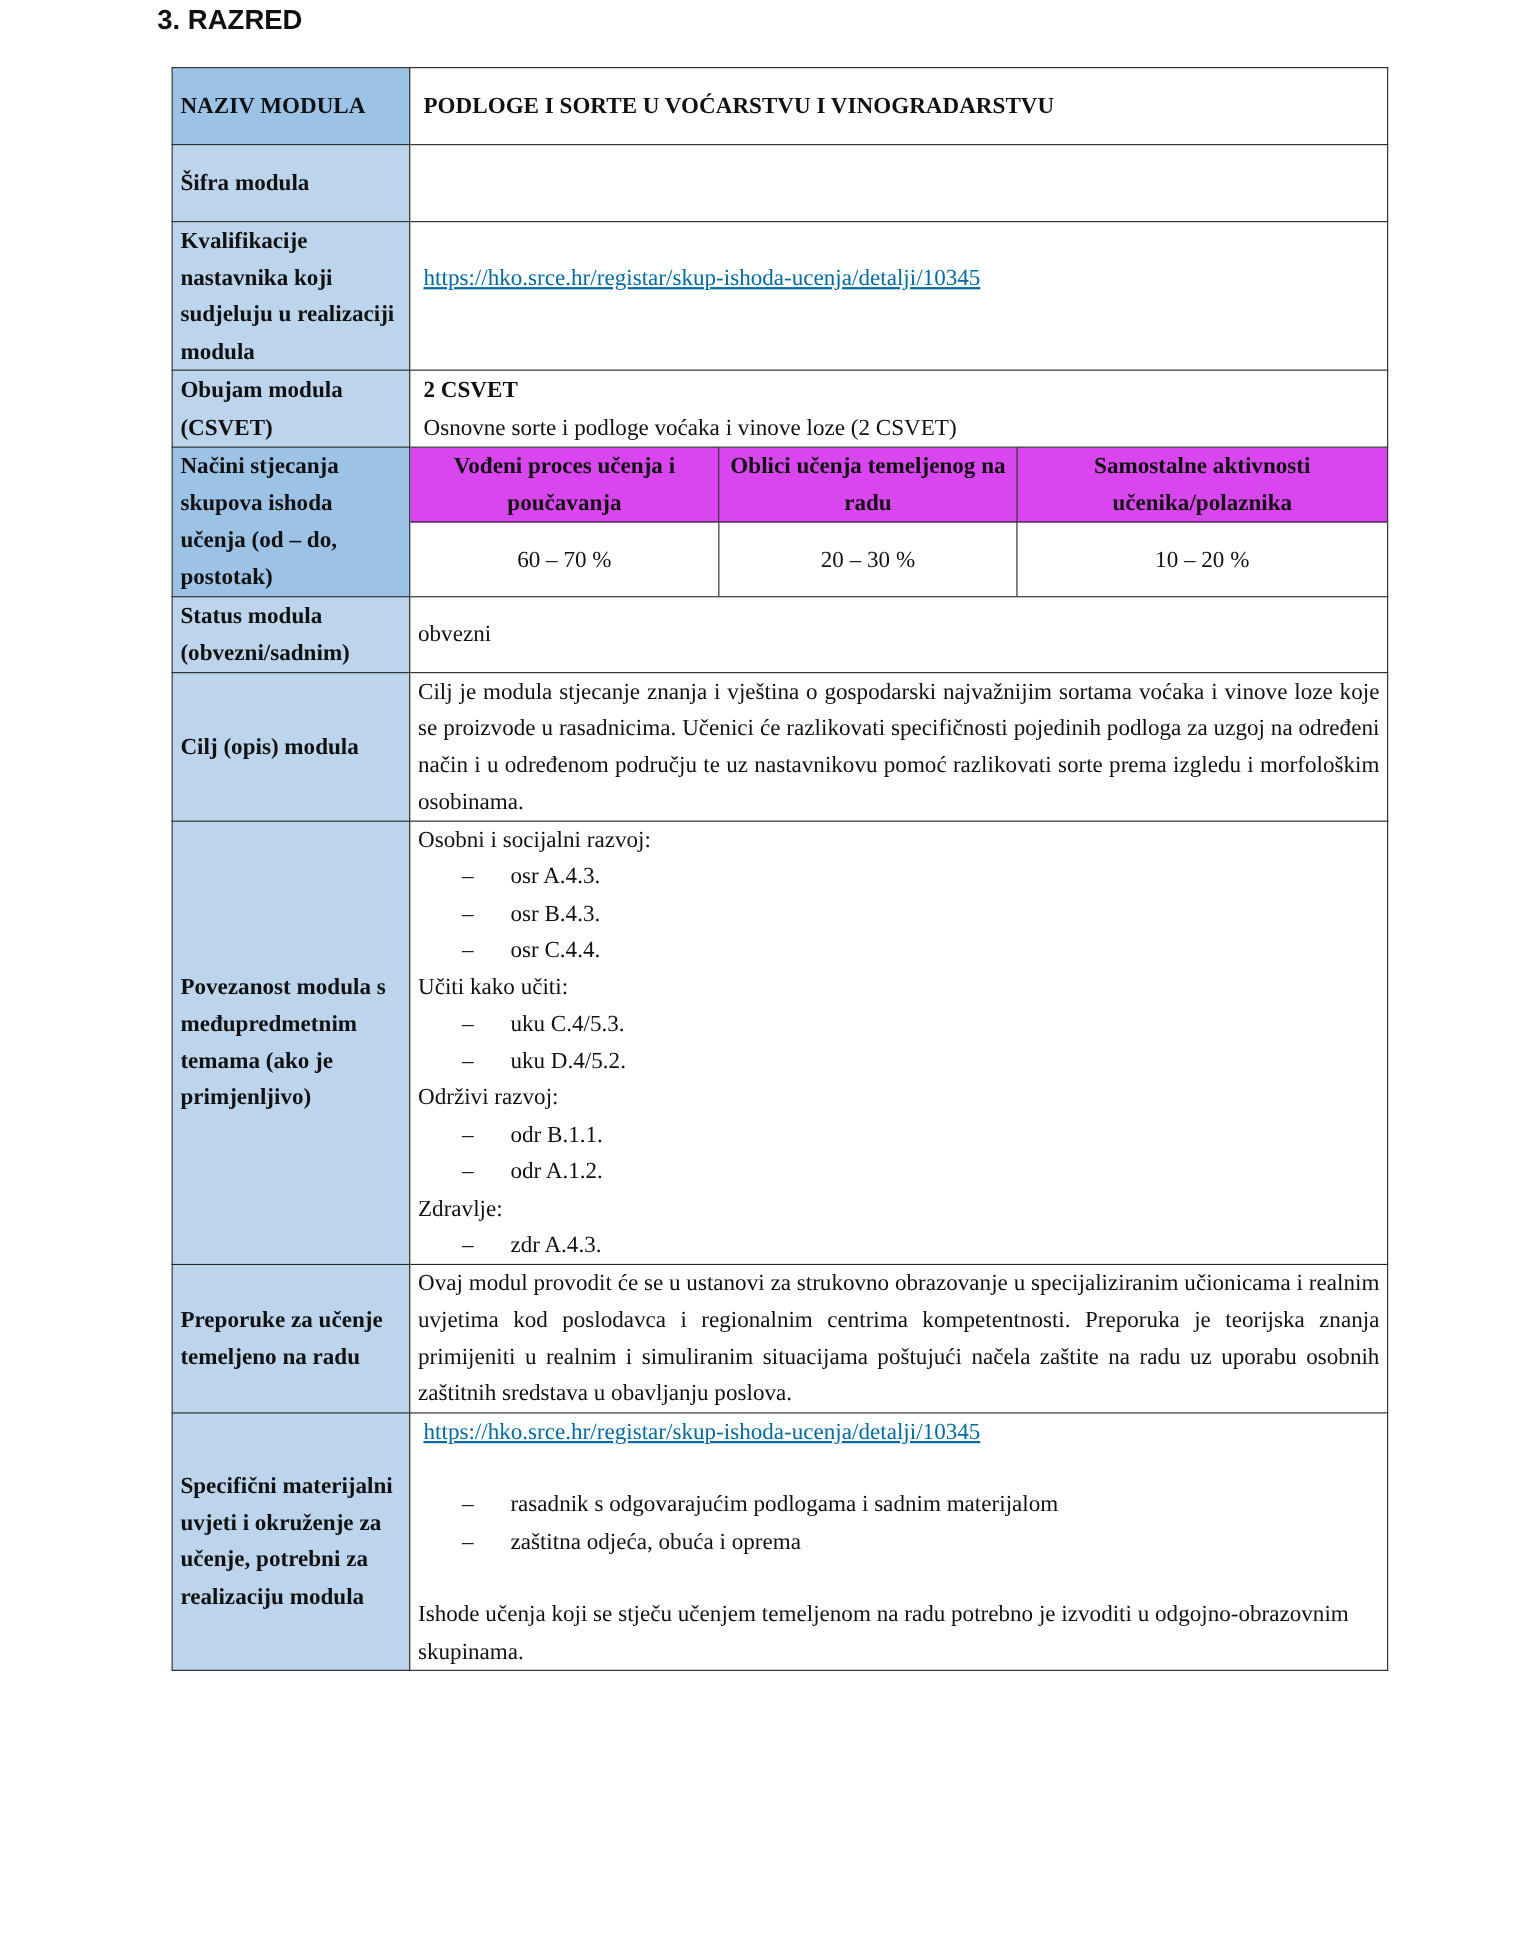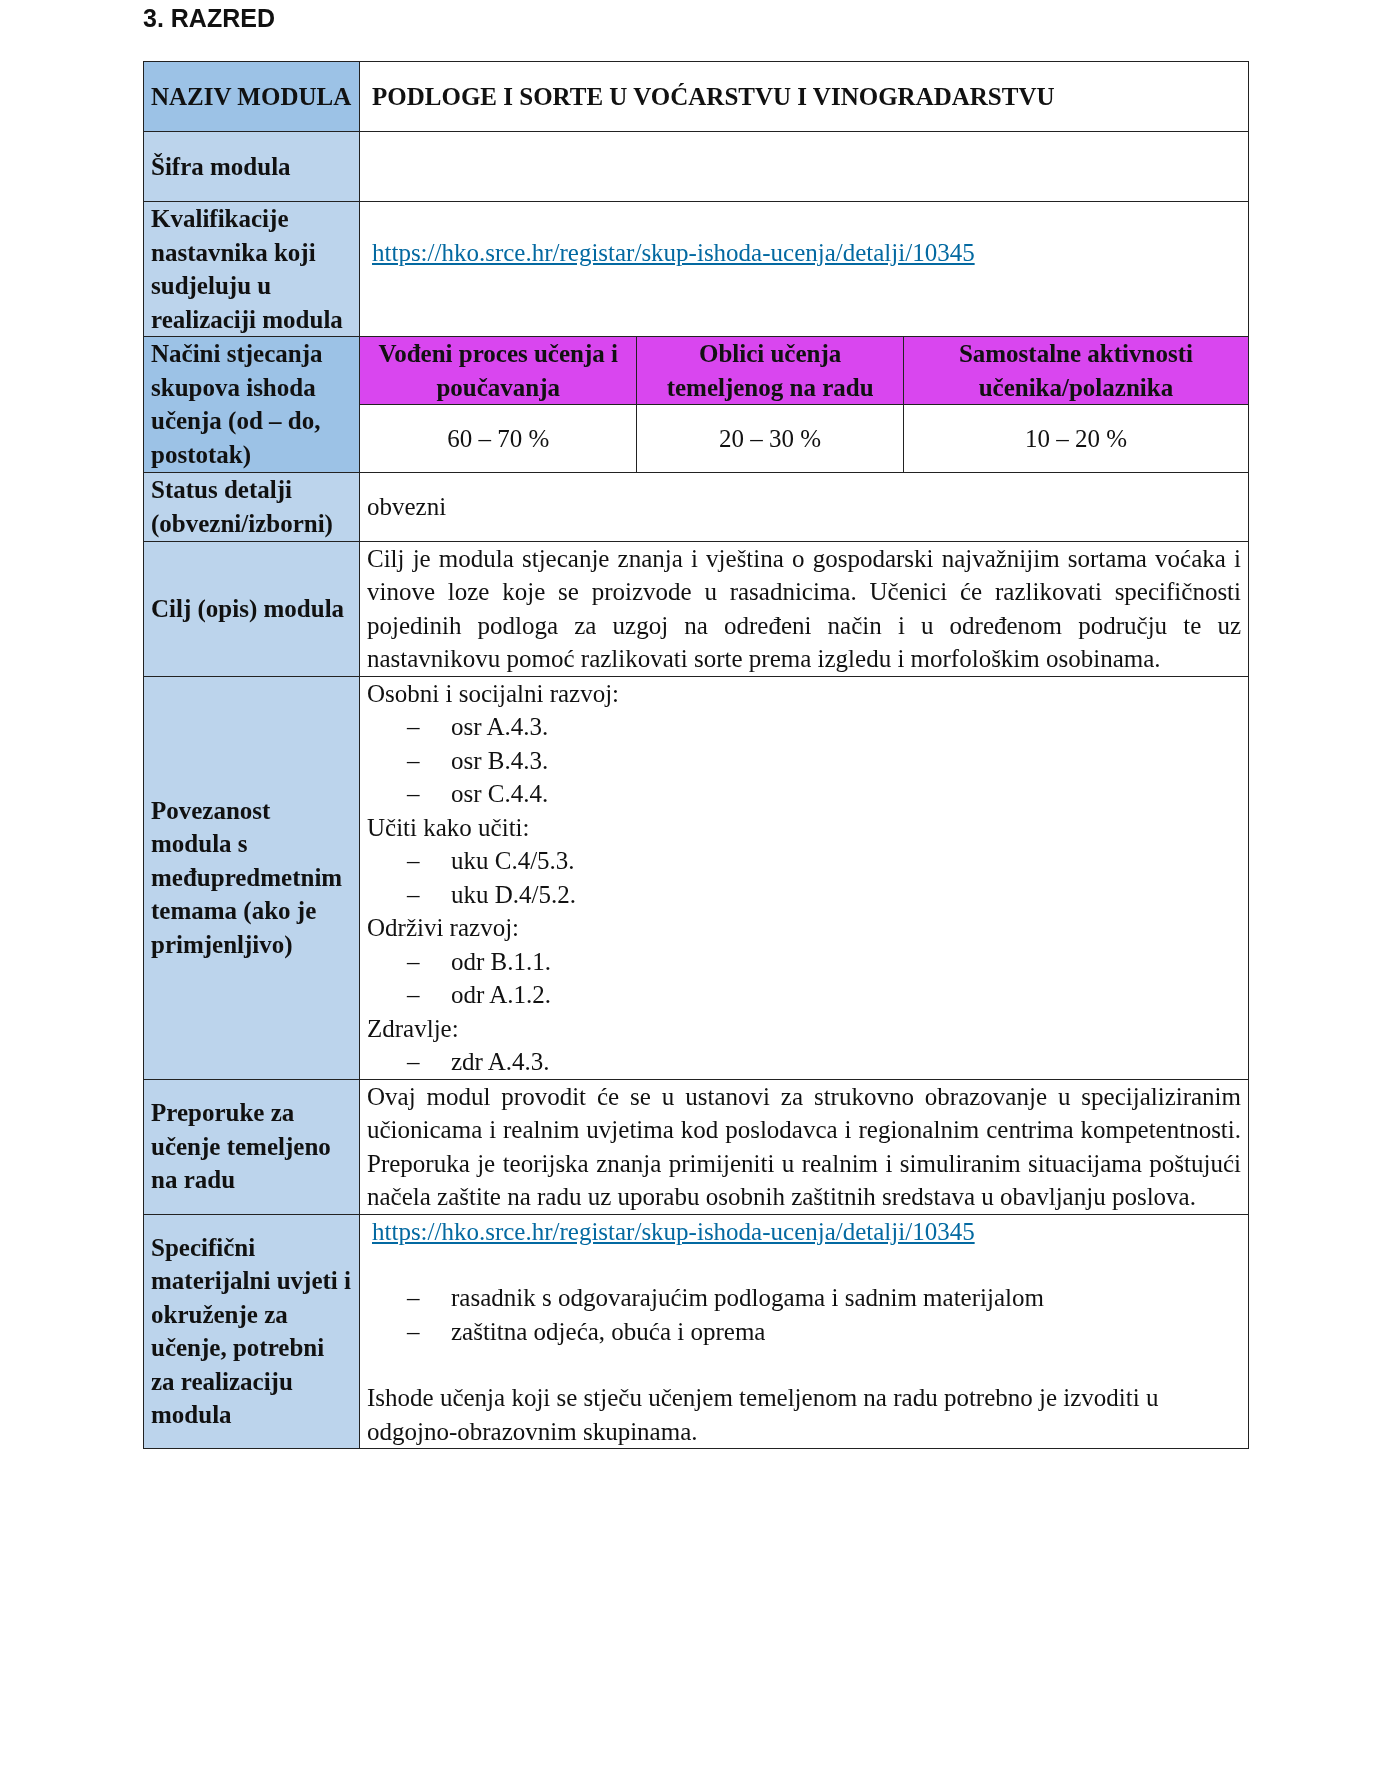--- a/index.html
+++ b/index.html
@@ -1,18 +1,18 @@
 <!DOCTYPE html>
 <html><head>
 <meta charset="utf-8">
 <style>
   html,body{margin:0;padding:0;background:#ffffff;}
   body{width:1386px;height:1772px;position:relative;font-family:"Liberation Serif","DejaVu Serif",serif;color:#111;}
   .heading{position:absolute;left:143px;top:4px;font-size:25px;font-weight:bold;font-family:Liberation Sans, sans-serif;}
-  table.mod{position:absolute;left:143px;top:61px;width:1106px;border-collapse:collapse;font-size:25px;line-height:33.5px;}
+  table.mod{position:absolute;left:156px;top:61px;width:1106px;border-collapse:collapse;font-size:21px;line-height:33.5px;}
   table.mod td{border:1.5px solid #222;vertical-align:middle;padding:0 7px;}
   td.lbl{background:#bcd4ec;font-weight:bold;width:201px;}
   td.lbl.dark{background:#9cc2e6;}
   td.val{background:#fff;}
   table.inner{width:100%;border-collapse:collapse;}
   table.inner td{border:1.5px solid #222;text-align:center;}
   table.inner td.h{background:#d946ef;font-weight:bold;}
   a.link{color:#0369a1;text-decoration:underline;}
   ul.dash{list-style:none;margin:0;padding:0;}
   ul.dash li{padding-left:50px;position:relative;}
@@ -32,41 +32,48 @@
     <td class="val" style="font-weight:bold;padding-left:12px">PODLOGE I SORTE U VOĆARSTVU I VINOGRADARSTVU</td>
   </tr>
   <tr style="height:70px">
     <td class="lbl">Šifra modula</td>
     <td class="val"></td>
   </tr>
   <tr style="height:134px">
     <td class="lbl">Kvalifikacije nastavnika koji sudjeluju u realizaciji modula</td>
     <td class="val" style="vertical-align:top;padding-top:34px;padding-left:12px"><a class="link">https://hko.srce.hr/registar/skup-ishoda-ucenja/detalji/10345</a></td>
   </tr>
+  <tr style="height:70px">
+    <td class="lbl">Obujam modula (CSVET)</td>
+    <td class="val" style="padding-left:12px">
+      <div style="font-weight:bold">2 CSVET</div>
+      <div>Osnovne sorte i podloge voćaka i vinove loze (2 CSVET)</div>
+    </td>
+  </tr>
   <tr>
     <td class="lbl dark">Načini stjecanja skupova ishoda učenja (od – do, postotak)</td>
     <td class="val" style="padding:0">
       <table class="inner">
         <tbody>
               <tr style="height:67px">
           <td class="h" style="border-top:none;border-left:none">Vođeni proces učenja i poučavanja</td>
           <td class="h" style="border-top:none">Oblici učenja temeljenog na radu</td>
           <td class="h" style="border-top:none;border-right:none">Samostalne aktivnosti učenika/polaznika</td>
         </tr>
         <tr style="height:67px">
           <td style="border-bottom:none;border-left:none">60 – 70 %</td>
           <td style="border-bottom:none">20 – 30 %</td>
           <td style="border-bottom:none;border-right:none">10 – 20 %</td>
         </tr>
       </tbody>
           </table>
     </td>
   </tr>
   <tr style="height:69px">
-    <td class="lbl">Status detalji (obvezni/izborni)</td>
+    <td class="lbl">Status modula (obvezni/sadnim)</td>
     <td class="val">obvezni</td>
   </tr>
   <tr style="height:124px">
     <td class="lbl">Cilj (opis) modula</td>
     <td class="val just">Cilj je modula stjecanje znanja i vještina o gospodarski najvažnijim sortama voćaka i vinove loze koje se proizvode u rasadnicima. Učenici će razlikovati specifičnosti pojedinih podloga za uzgoj na određeni način i u određenom području te uz nastavnikovu pomoć razlikovati sorte prema izgledu i morfološkim osobinama.</td>
   </tr>
   <tr>
     <td class="lbl">Povezanost modula s međupredmetnim temama (ako je primjenljivo)</td>
     <td class="val" style="vertical-align:top">
       <div>Osobni i socijalni razvoj:</div>

